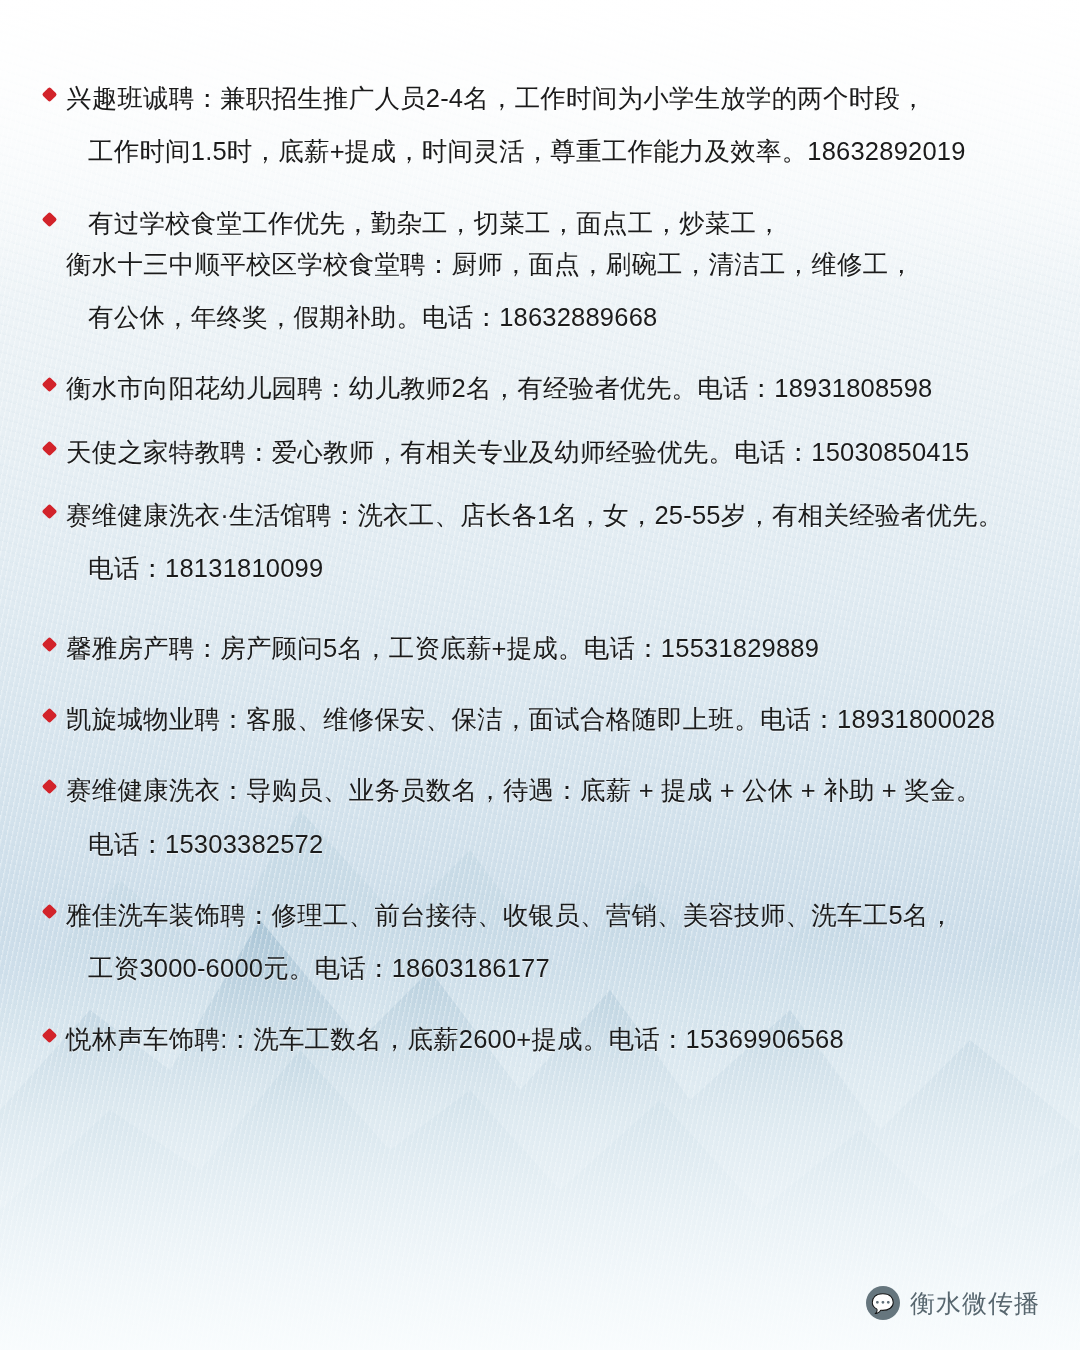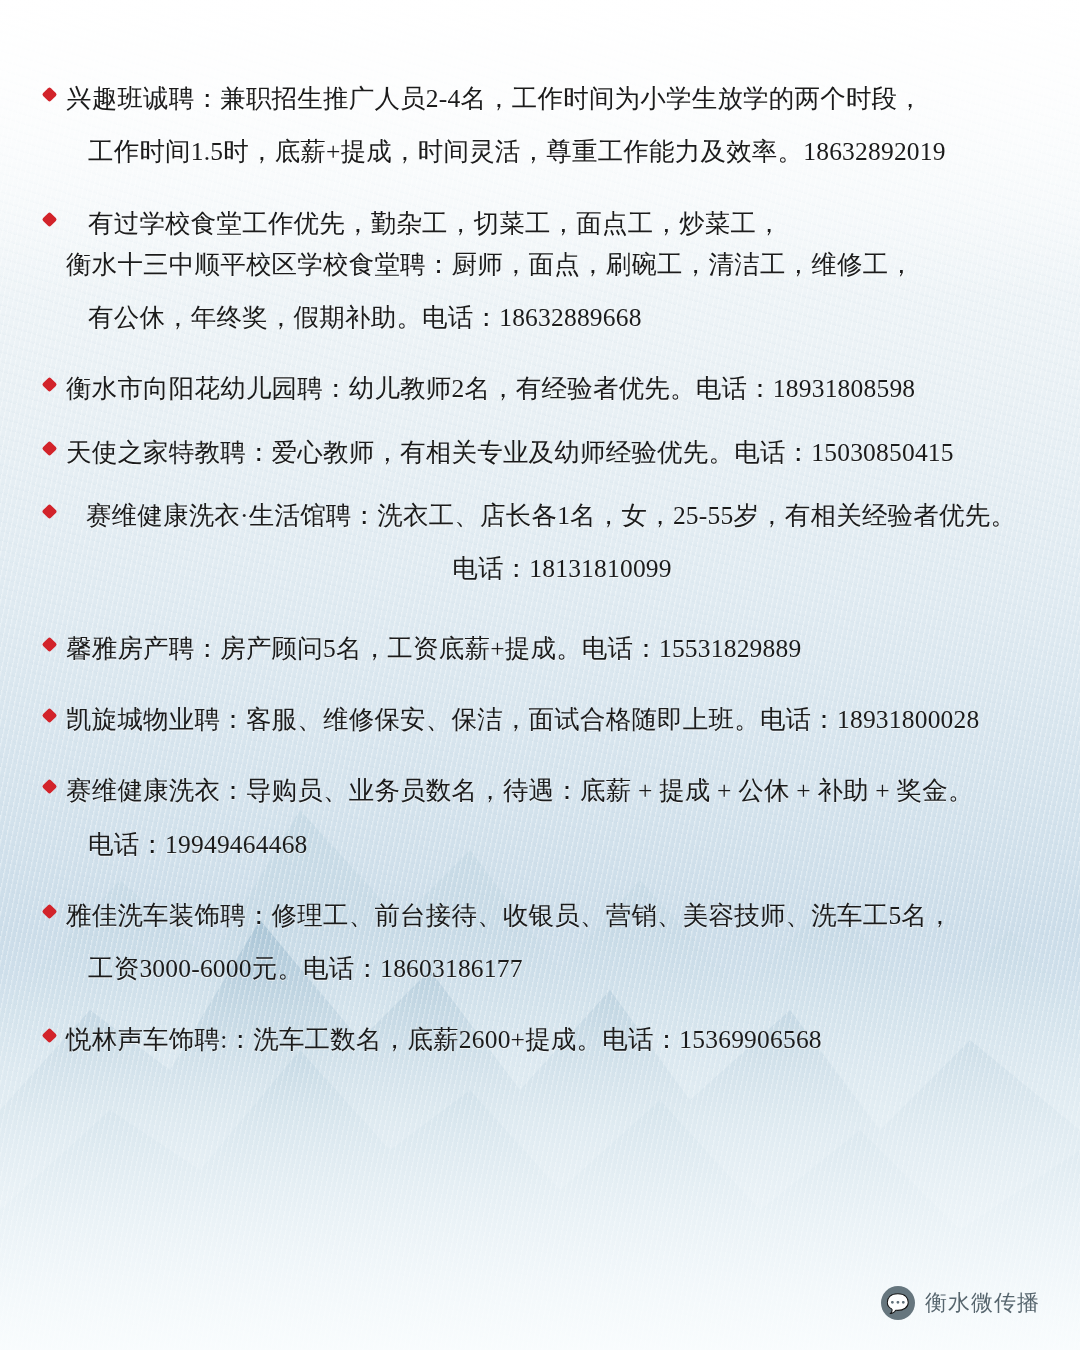--- a/index.html
+++ b/index.html
@@ -68,21 +68,20 @@
     background: linear-gradient(to bottom, rgba(255,255,255,0.95) 0%, rgba(255,255,255,0.45) 60%, rgba(255,255,255,0) 100%);
     pointer-events: none;
   }
 
   .content {
     position: absolute;
     left: 0; top: 0;
     width: 1080px;
     padding: 78px 44px 0 44px;
     box-sizing: border-box;
-    font-family: Liberation Serif, serif;
   }
 
   .listing {
     position: relative;
     margin: 0 0 30px 0;
     padding-left: 22px;
     color: #1b1b1b;
     font-size: 25.5px;
     line-height: 1.62;
     letter-spacing: 0.2px;
@@ -103,21 +102,21 @@
     white-space: pre-wrap;
   }
   .listing .line.indent {
     padding-left: 22px;
     margin-top: 12px;
   }
 
   
   .gap-sm { margin-bottom: 22px; margin-top: 21px; }
   .gap-md { margin-bottom: 30px; }
-  .gap-lg { margin-bottom: 38px; text-align: center; }
+  .gap-lg { margin-bottom: 38px; }
 
   
   .footer-badge {
     position: absolute;
     right: 40px;
     bottom: 30px;
     display: flex;
     align-items: center;
     gap: 10px;
     opacity: 0.92;
@@ -128,21 +127,21 @@
     border-radius: 50%;
     background: #5a6b74;
     display: flex;
     align-items: center;
     justify-content: center;
     color: #fff;
     font-size: 19px;
     line-height: 1;
   }
   .footer-badge .wx-name {
-    font-size: 22px;
+    font-size: 25px;
     color: #4a5a63;
     letter-spacing: 1px;
   }
 </style>
 </head>
 <body>
 
 <div class="page">
 
   <div class="mountains">
@@ -210,21 +209,21 @@
 
     <div class="listing gap-md">
       <span class="bullet"></span>
       <span class="line">凯旋城物业聘：客服、维修保安、保洁，面试合格随即上班。电话：18931800028</span>
     </div>
 
 
     <div class="listing gap-md">
       <span class="bullet"></span>
       <span class="line">赛维健康洗衣：导购员、业务员数名，待遇：底薪 + 提成 + 公休 + 补助 + 奖金。</span>
-      <span class="line indent">电话：19949464468</span>
+      <span class="line indent">电话：15303382572</span>
     </div>
 
 
     <div class="listing gap-md">
       <span class="bullet"></span>
       <span class="line">雅佳洗车装饰聘：修理工、前台接待、收银员、营销、美容技师、洗车工5名，</span>
       <span class="line indent">工资3000-6000元。电话：18603186177</span>
     </div>
 
     <div class="listing gap-sm">

